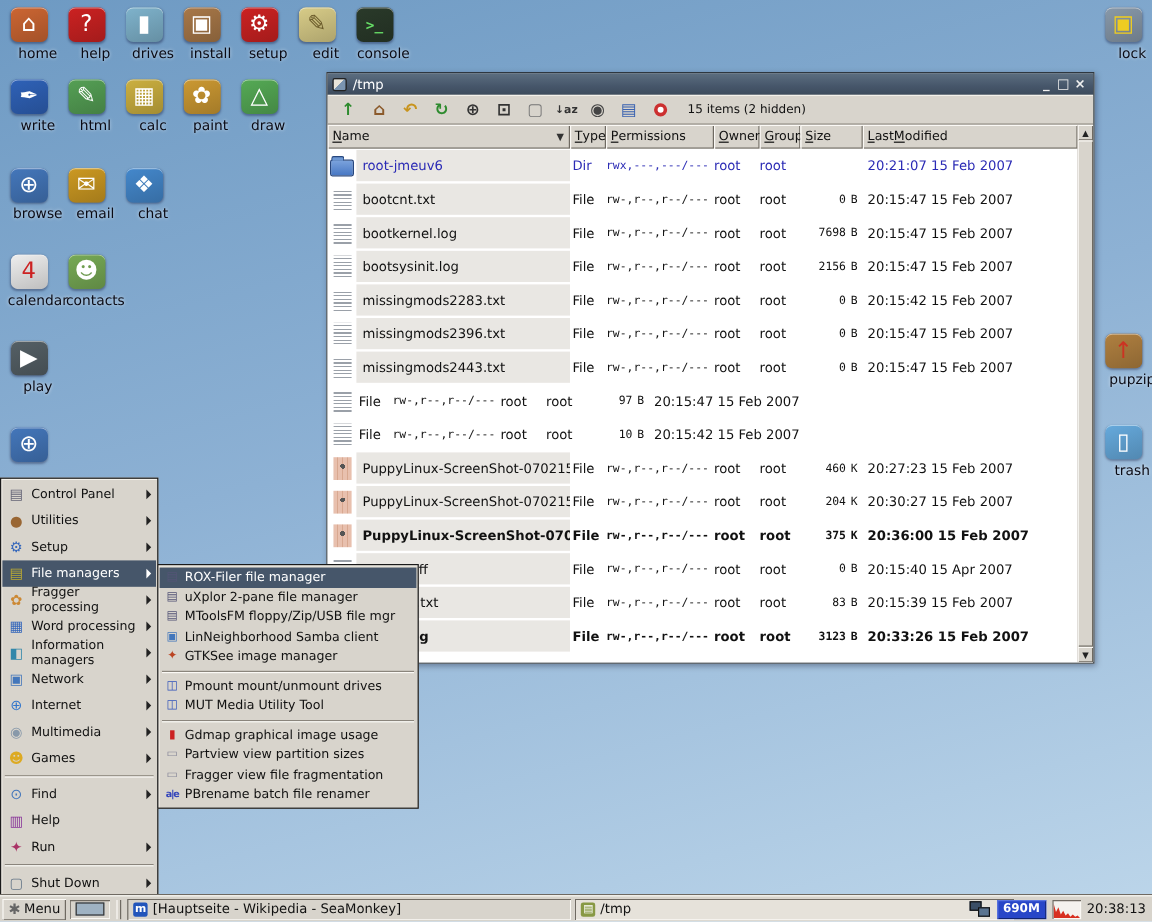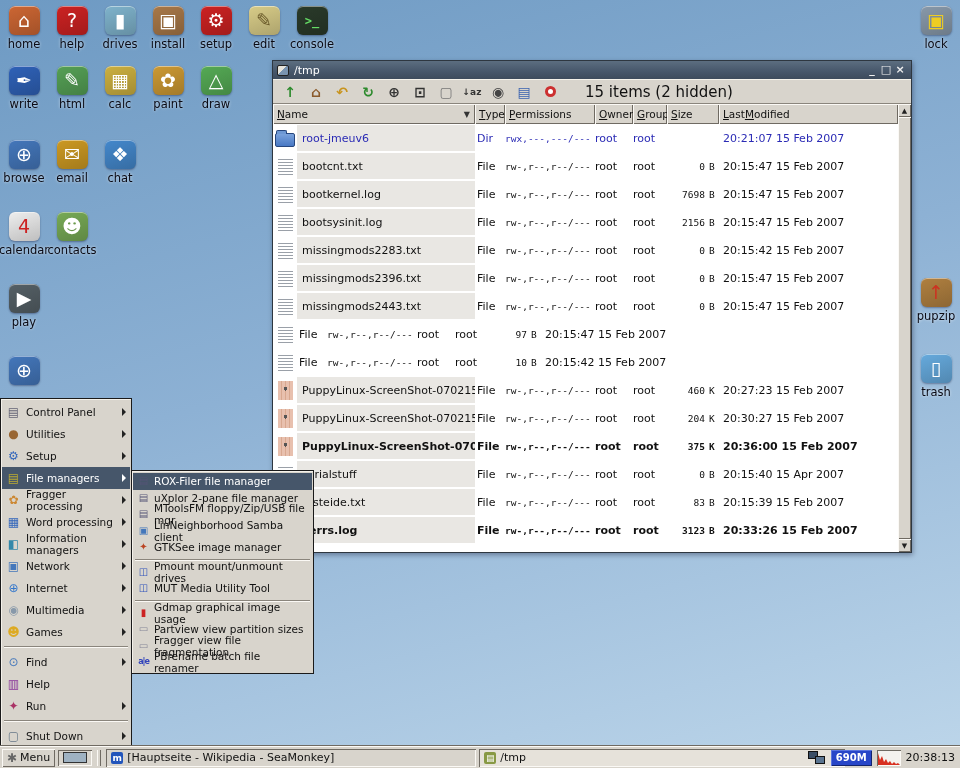--- a/index.html
+++ b/index.html
@@ -11,21 +11,21 @@
   }
 
   
   .desk-row { position:absolute; left:0; display:flex; z-index:1; }
   .desk-col { position:absolute; z-index:1; }
   .desk-icon { width:48px; display:flex; flex-direction:column; align-items:center; cursor:default; }
   .di-glyph {
     width:31px; height:29px; border-radius:6px; display:flex; align-items:center; justify-content:center;
     font-size:19px; line-height:1; color:#fff; box-shadow:0 1px 2px rgba(0,0,40,.35), inset 0 1px 0 rgba(255,255,255,.45);
   }
-  .di-label { margin-top:2px; font-size:11.5px; color:#0a0a14; text-shadow:0 0 3px rgba(255,255,255,.7); white-space:nowrap; }
+  .di-label { margin-top:2px; font-size:11.5px; color:#0a0a14; text-shadow:0 0 3px rgba(255,255,255,.7); white-space:nowrap;padding-left:15px; }
 
   
   .raised { background:#d8d4cc; box-shadow:inset 1px 1px 0 #fbf9f5, inset -1px -1px 0 #6f6a62; }
   .sunken { background:#d8d4cc; box-shadow:inset 1px 1px 0 #6f6a62, inset -1px -1px 0 #fbf9f5; }
 
   
   .rox-window {
     position:absolute; left:272px; top:60px; width:640px; height:493px;
     background:#d8d4cc; border:1px solid #2e3740; z-index:10;
     display:flex; flex-direction:column; box-shadow:1px 2px 5px rgba(0,0,30,.35);
@@ -37,21 +37,21 @@
   }
   .win-icon { width:12px; height:11px; margin-right:5px; border-radius:2px;
     background:linear-gradient(135deg,#e8e4da 45%,#7a94b0 45%); border:1px solid #222; }
   .title-text { flex:1; }
   .tb-btn { width:14px; text-align:center; color:#f0f0f0; font-size:11px; font-weight:bold; line-height:14px; cursor:default; }
   .toolbar { height:25px; flex:0 0 25px; display:flex; align-items:center; gap:4px; padding:0 6px;
     background:#d8d4cc; box-shadow:inset 0 1px 0 #f4f1ea, inset 0 -1px 0 #8a857c; }
   .tool-btn { width:22px; height:21px; display:flex; align-items:center; justify-content:center;
     font-size:14px; font-weight:bold; border-radius:2px; }
   .ring { width:11px; height:11px; border:3px solid #cc3030; border-radius:50%; background:#fff; }
-  .tool-status { font-size:15px; color:#111; margin-left:20px; white-space:nowrap; }
+  .tool-status { font-size:10px; color:#111; margin-left:8px; white-space:nowrap; }
 
   .list-wrap { flex:1; position:relative; background:#fff; overflow:hidden; }
   .hdr-row { display:flex; height:20px; position:absolute; left:0; top:0; right:13px; }
   .hdr-cell { height:20px; font-size:10.5px; color:#111; display:flex; align-items:center; padding:0 4px;
     background:#d8d4cc; box-shadow:inset 1px 1px 0 #fbf9f5, inset -1px -1px 0 #6f6a62; white-space:nowrap; position:relative; }
   .hdr-cell u { text-decoration:underline; }
   .sort-arrow { position:absolute; right:5px; font-size:8px; color:#333; }
 
   .rows { position:absolute; top:20px; left:0; right:13px; bottom:0; background:#fff; }
   .frow { display:flex; align-items:center; height:28px; font-size:11px; color:#111; }
@@ -77,21 +77,21 @@
     repeating-linear-gradient(90deg,#e8c0ae 0 3px,#d8a890 3px 4px); }
 
   .vscroll { position:absolute; top:0; right:0; width:13px; bottom:0; background:#c8c4bc; }
   .sc-btn { position:absolute; left:0; width:13px; height:13px; font-size:7px; display:flex; align-items:center; justify-content:center; color:#222; }
   .sc-up { top:0; } .sc-down { bottom:0; }
   .sc-thumb { position:absolute; left:0; top:13px; bottom:13px; width:13px; }
 
   
   .menu-panel { position:absolute; left:0; top:398px; width:132px; height:348px; z-index:20;
     background:#d8d4cc; border:1px solid #1a1a1a; box-shadow:inset 1px 1px 0 #f4f1ea; padding:2px 1px; }
-  .submenu-panel { position:absolute; left:131px; top:470px; width:183px; z-index:21;
+  .submenu-panel { position:absolute; left:131px; top:470px; width:218px; z-index:21;
     background:#d8d4cc; border:1px solid #1a1a1a; box-shadow:inset 1px 1px 0 #f4f1ea; padding:2px 1px; }
   .m-item { display:flex; align-items:center; height:22px; padding:0 4px; font-size:10.5px; color:#111; position:relative; }
   .sm-item { height:16.5px; font-size:10.5px; }
   .m-item.hl { background:var(--c-menu_highlight,#46566a); color:#fff; }
   .m-ico { width:15px; height:15px; flex:0 0 15px; margin-right:5px; display:flex; align-items:center; justify-content:center;
     font-size:12px; line-height:1; }
   .sm-item .m-ico { width:13px; flex-basis:13px; font-size:10px; margin-right:4px; }
   .m-ico.txtico { font-size:8px; font-weight:bold; letter-spacing:-1px; }
   .m-arrow { position:absolute; right:4px; width:0; height:0; border:4px solid transparent; border-left-color:#222; border-right-width:0; }
   .m-item.hl .m-arrow { border-left-color:#fff; }

